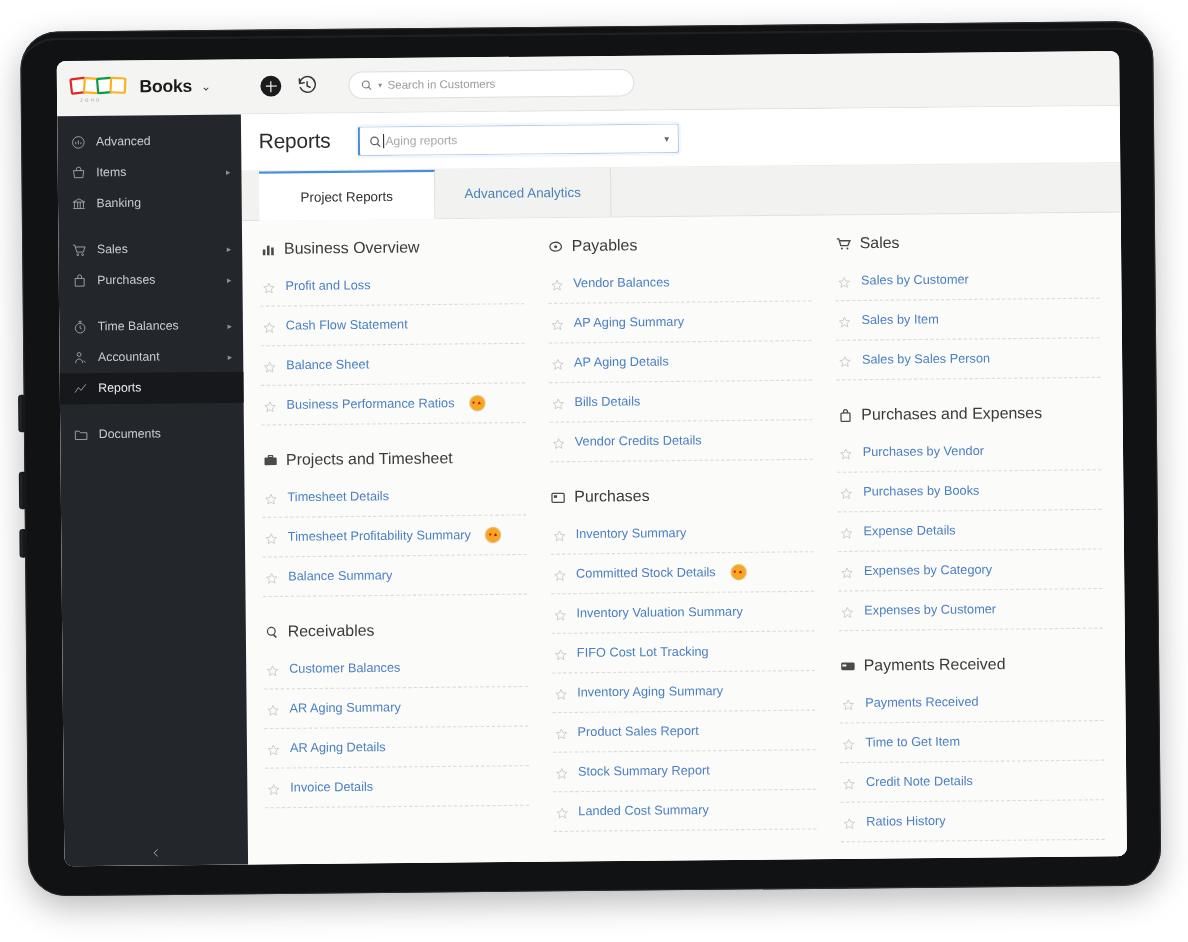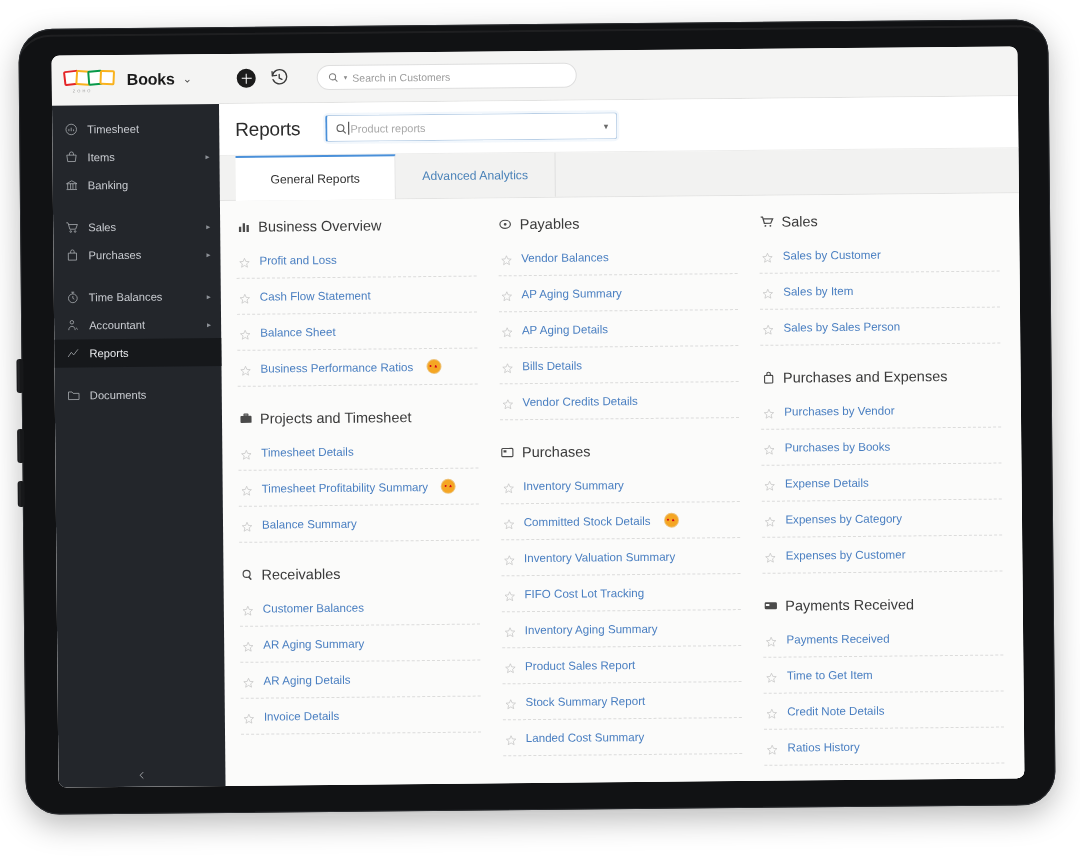--- a/index.html
+++ b/index.html
@@ -254,21 +254,21 @@
 
       <div id="sidebar">
 
         <div class="nav-item">
           <span class="nav-ico">
             <svg viewBox="0 0 24 24">
                 <circle cx="12" cy="12" r="9"></circle>
                 <path d="M8 15v-4M12 15v-6M16 15v-3"></path>
               </svg>
           </span>
-          <span>Timesheet</span>
+          <span>Advanced</span>
         </div>
 
         <div class="nav-item">
           <span class="nav-ico">
             <svg viewBox="0 0 24 24">
                 <path d="M4 8h16l-1.5 11h-13z"></path>
                 <path d="M8.5 8V6a3.5 3.5 0 0 1 7 0v2"></path>
               </svg>
           </span>
           <span>Items</span>
@@ -364,28 +364,28 @@
 
       <div id="main">
 
         <div id="page-head">
           <h1 id="page-title">Reports</h1>
           <div id="report-search">
             <svg width="12" height="12" viewBox="0 0 24 24" fill="none" stroke="#5f5f5f" stroke-width="2.3">
               <circle cx="10.5" cy="10.5" r="6.8"></circle>
                 <line x1="15.6" y1="15.6" x2="21" y2="21"></line>
             </svg>
-            <span class="ph caret-text">Product reports</span>
+            <span class="ph caret-text">Aging reports</span>
             <span class="caret-dd">▾</span>
           </div>
         </div>
 
         <div id="tabs">
           <div class="tab active">
-            <span>General Reports</span>
+            <span>Project Reports</span>
           </div>
           <div class="tab">
             <span>Advanced Analytics</span>
           </div>
         </div>
 
         <div id="report-area">
             <div class="rep-col">
               <div class="sec">
                 <div class="sec-head">

